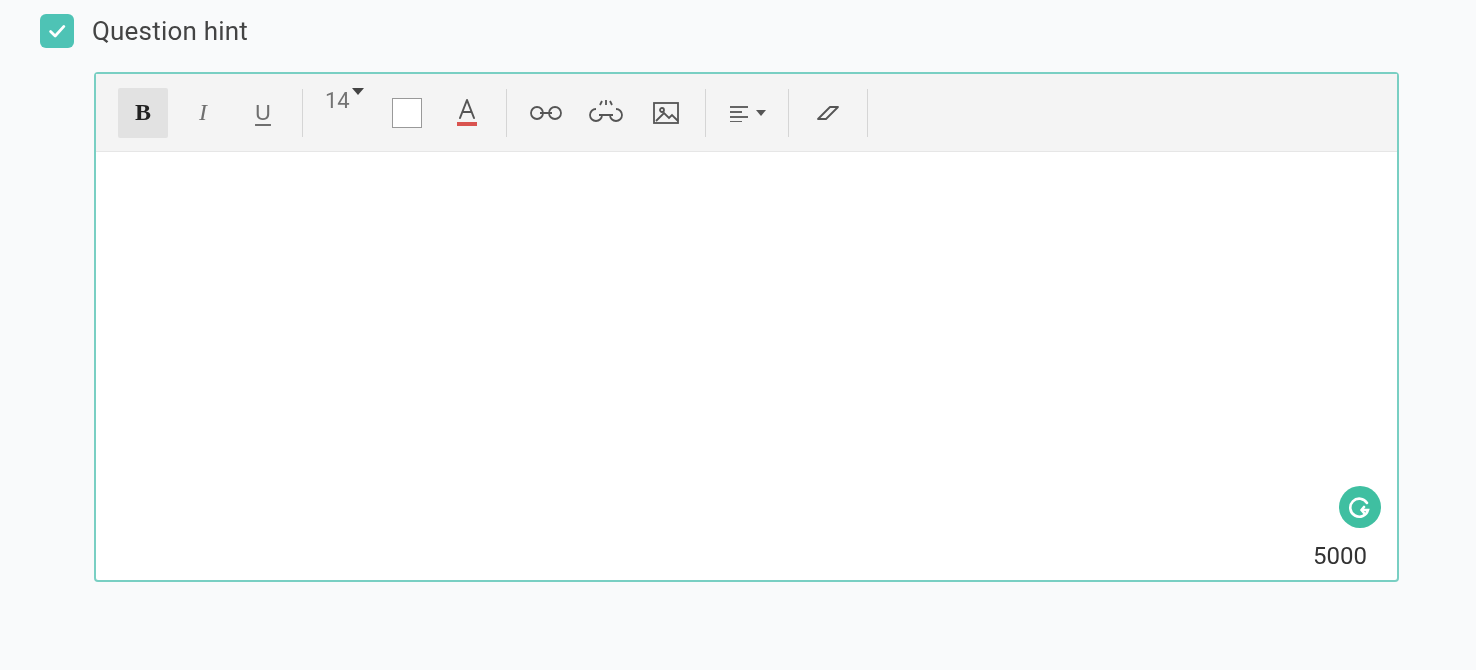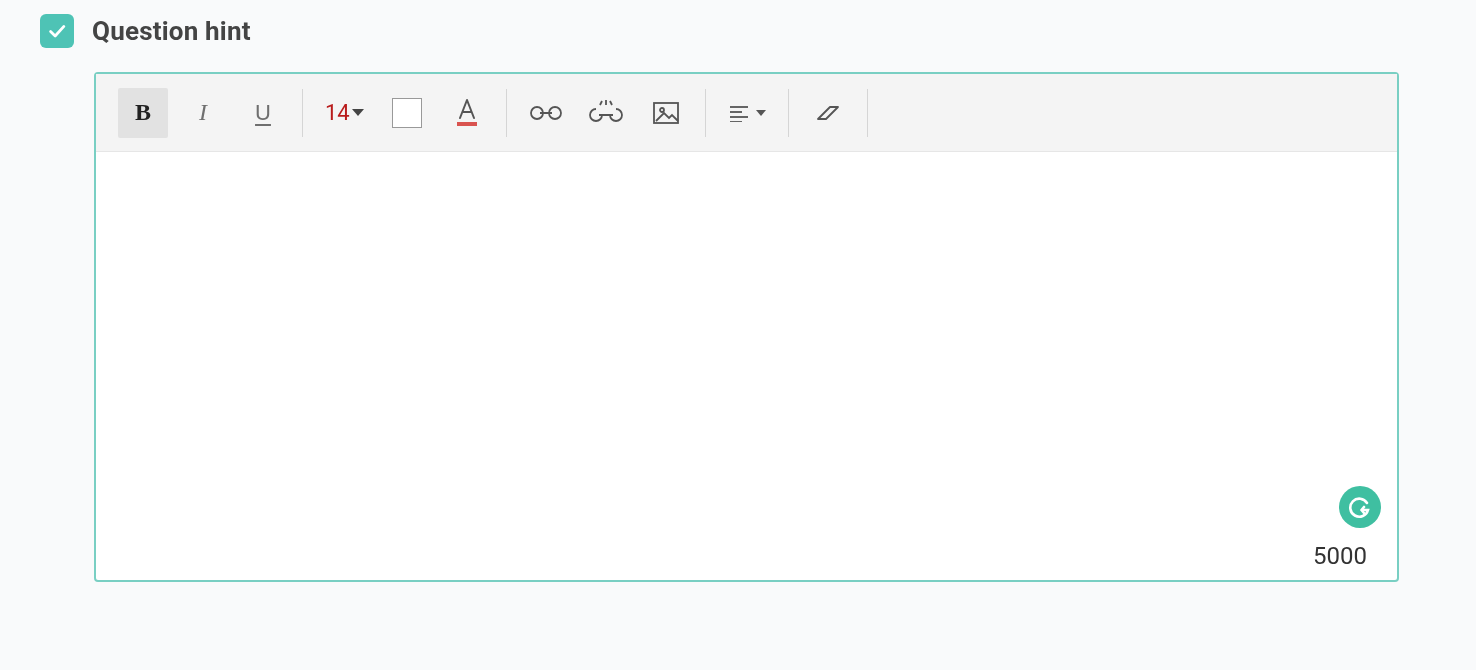--- a/index.html
+++ b/index.html
@@ -15,21 +15,20 @@
 
     .wrap {
       padding: 14px 40px 40px 40px;
     }
 
     .header-row {
       display: flex;
       align-items: center;
       gap: 18px;
       margin-bottom: 24px;
-      font-weight: bold;
     }
 
     .checkbox {
       width: 34px;
       height: 34px;
       border-radius: 6px;
       background: #4ec3b5;
       display: flex;
       align-items: center;
       justify-content: center;
@@ -108,24 +107,24 @@
       font-size: 22px;
       color: #6f6f6f;
       font-family: Arial, sans-serif;
       text-decoration: underline;
       text-underline-offset: 4px;
       text-decoration-thickness: 1.5px;
     }
 
     .fontsize {
       display: flex;
-      align-items: center;
+      align-items: flex-start;
       gap: 2px;
       font-size: 22px;
-      color: #b91c1c;
+      color: #737373;
       cursor: pointer;
       padding: 0 8px;
       height: 50px;
     }
     .caret-down {
       width: 0; height: 0;
       border-left: 6px solid transparent;
       border-right: 6px solid transparent;
       border-top: 7px solid #444;
     }

